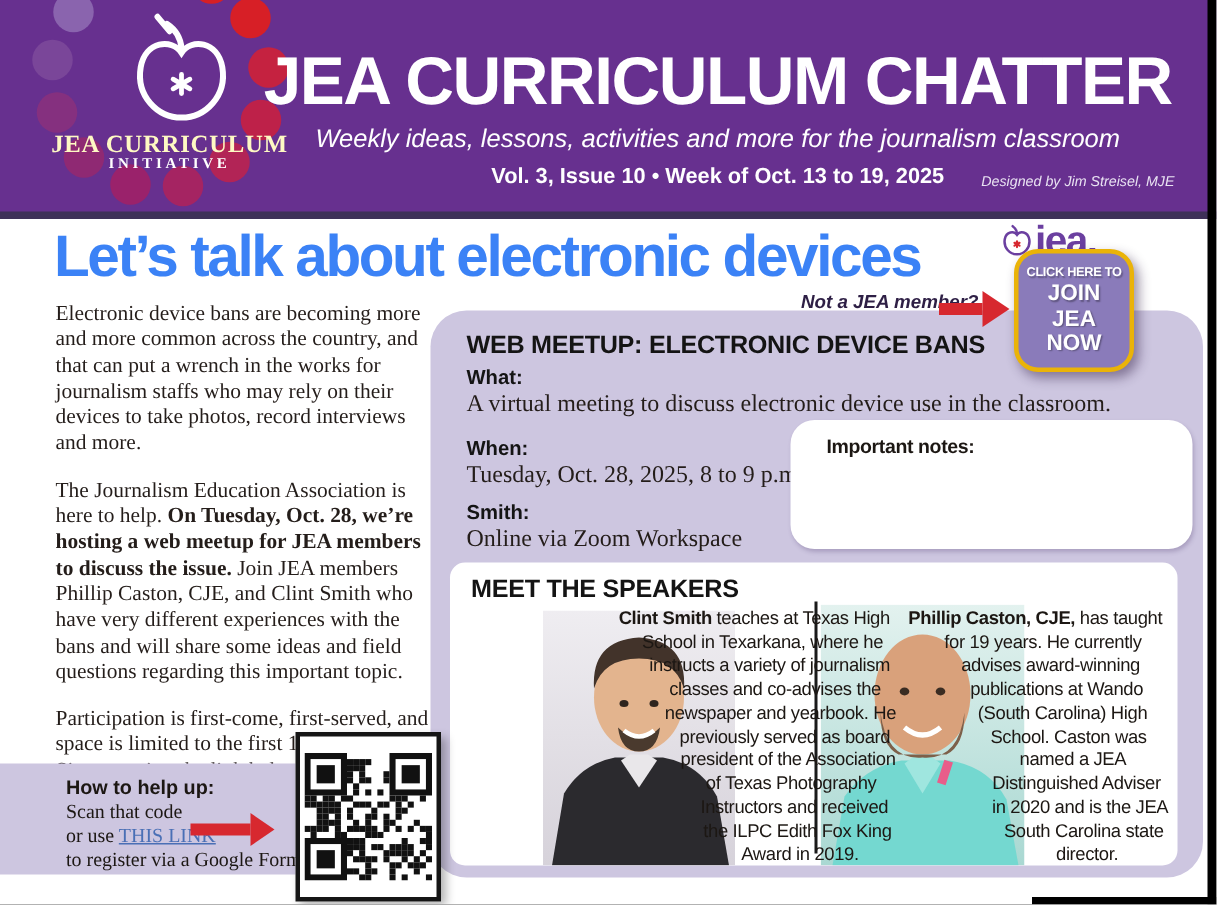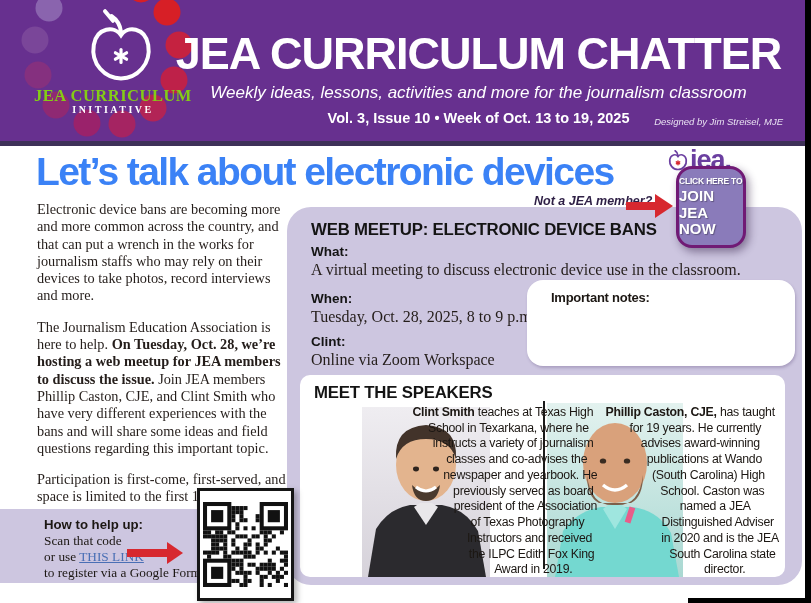--- a/index.html
+++ b/index.html
@@ -17,21 +17,21 @@
   }
   
   .header{
     position:absolute;left:0;top:0;width:100%;height:141px;
     background:var(--purple);border-bottom:5px solid #3E3158;
   }
   .dots-svg{position:absolute;left:0;top:-40px;}
   .init-logo{position:absolute;left:18px;top:0;width:190px;height:141px;}
   .init-logo .l1{
     position:absolute;left:0;top:86px;width:190px;text-align:center;
-    font-family:"Liberation Serif",serif;font-weight:bold;font-size:16.5px;color:#84cc16;letter-spacing:.5px;
+    font-family:"Liberation Serif",serif;font-weight:bold;font-size:16.5px;color:#fef9c3;letter-spacing:.5px;
   }
   .init-logo .l2{
     position:absolute;left:0;top:104px;width:190px;text-align:center;
     font-family:"Liberation Serif",serif;font-weight:bold;font-size:10px;color:#fff;letter-spacing:2.5px;
   }
   .apple-svg{position:absolute;left:63px;top:8px;}
   .masthead{position:absolute;left:160px;top:30px;right:14px;text-align:center;color:#fff;}
   .masthead .title{font-size:45px;font-weight:bold;letter-spacing:-1px;line-height:1.05;}
   .masthead .subtitle{font-style:italic;font-size:17px;margin-top:6px;}
   .masthead .issue{font-weight:bold;font-size:14.5px;margin-top:7px;}
@@ -50,23 +50,23 @@
   }
   .arrow{position:absolute;display:flex;align-items:center;z-index:7;}
   .arrow .bar{height:8px;background:var(--red);}
   .arrow .head{width:0;height:0;border-top:12px solid transparent;border-bottom:12px solid transparent;border-left:18px solid var(--red);}
   .arrow-main{left:626px;top:194px;}
   .arrow-main .bar{width:29px;}
   .arrow-signup{left:127px;top:542px;}
   .arrow-signup .bar{width:40px;}
   .arrow-signup .head{border-top-width:11px;border-bottom-width:11px;border-left-width:16px;}
   .join-btn{
-    position:absolute;left:676px;top:166px;width:70px;height:82px;box-sizing:border-box;
-    background:var(--btn-purple);border:3px solid #701a75;border-radius:16px;
-    box-shadow:3px 4px 8px rgba(40,20,60,.45);color:#fff;text-align:left;
+    position:absolute;left:676px;top:166px;width:80px;height:82px;box-sizing:border-box;
+    background:var(--btn-purple);border:3px solid #eab308;border-radius:16px;
+    box-shadow:3px 4px 8px rgba(40,20,60,.45);color:#fff;text-align:center;
     padding-top:7px;z-index:6;cursor:pointer;
   }
   .join-btn .tiny{font-size:8.5px;font-weight:bold;letter-spacing:-.2px;margin-bottom:2px;text-shadow:1px 1px 1px rgba(0,0,0,.3);}
   .join-btn .big{font-size:15px;font-weight:bold;line-height:16.5px;text-shadow:1px 1px 1px rgba(0,0,0,.3);}
   
   .intro{
     position:absolute;left:37px;top:201px;width:254px;
     font-family:"Liberation Serif",serif;font-size:14.3px;line-height:17.3px;color:#241d1a;
   }
   .intro p{margin:0 0 14px 0;}
@@ -367,21 +367,21 @@
 
     <div class="fld fld-what">
       <div class="lab">What:</div>
       <div class="val">A virtual meeting to discuss electronic device use in the classroom.</div>
     </div>
     <div class="fld fld-when">
       <div class="lab">When:</div>
       <div class="val">Tuesday, Oct. 28, 2025, 8 to 9 p.m. (EST)</div>
     </div>
     <div class="fld fld-where">
-      <div class="lab">Clint:</div>
+      <div class="lab">Smith:</div>
       <div class="val">Online via Zoom Workspace</div>
     </div>
 
     <div class="notes cond">
       <div class="hd">Important notes:</div>
     </div>
 
     <div class="speakers">
       <div class="speakers-title">MEET THE SPEAKERS</div>
       <div class="divider"></div>

